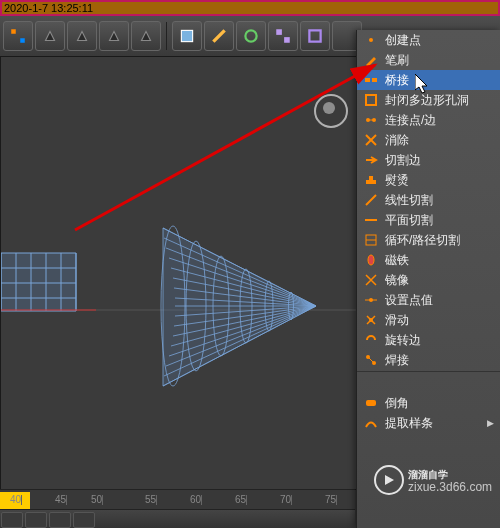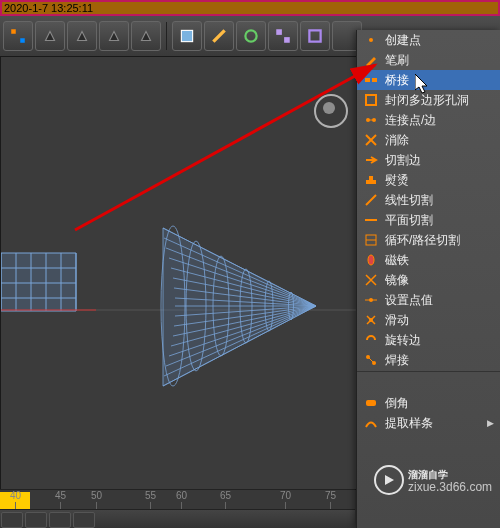--- a/index.html
+++ b/index.html
@@ -3,21 +3,21 @@
 <meta charset="utf-8">
 <style>
 html,body{margin:0;padding:0;width:500px;height:528px;background:#333;font-family:"Microsoft YaHei",Arial,sans-serif;font-size:12px;color:#ccc;overflow:hidden}
 .timestamp{position:absolute;top:0;left:0;right:0;height:16px;background:#a16207;border:2px solid #be185d;box-sizing:border-box;color:#000;font-size:11px;padding:0 2px;line-height:12px;z-index:100}
 .toolbar{position:absolute;top:16px;left:0;right:0;height:40px;background:linear-gradient(#4e4e4e,#3a3a3a);border-bottom:1px solid #222;display:flex;align-items:center;padding-left:2px}
 .toolbar .tb-btn{width:28px;height:28px;margin:1px;border:1px solid #666;border-radius:3px;background:linear-gradient(#555,#3a3a3a);display:flex;align-items:center;justify-content:center}
 .toolbar .divider{width:1px;height:28px;background:#222;margin:0 4px}
 .tb-btn svg{width:18px;height:18px}
 .viewport{position:absolute;top:56px;left:0;width:355px;bottom:38px;background:#3b3b3b;border:1px solid #1a1a1a}
 .timeline{position:absolute;left:0;width:355px;bottom:18px;height:20px;background:#383838;border-top:1px solid #222;display:flex;align-items:flex-end;font-size:10px;color:#888}
-.timeline .tick{position:absolute;top:0;height:100%;display:flex;flex-direction:column;align-items:center;justify-content:flex-end}
+.timeline .tick{position:absolute;top:0;height:100%;display:flex;flex-direction:row;align-items:center;justify-content:flex-end}
 .timeline .tick .mark{width:1px;height:10px;background:#666}
 .timeline .tick .lbl{margin-bottom:1px}
 .timeline .accent{position:absolute;left:0;bottom:0;width:30px;height:18px;background:#ffcc00}
 .bottom-bar{position:absolute;left:0;bottom:0;width:355px;height:18px;background:linear-gradient(#444,#333);border-top:1px solid #222}
 .bottom-bar .bb{display:inline-block;width:20px;height:14px;margin:2px 1px;border:1px solid #555;border-radius:2px;background:#3a3a3a}
 .menu{position:absolute;top:30px;right:0;width:143px;bottom:0;background:linear-gradient(#555555,#484848);border-left:1px solid #222;box-shadow:-2px 0 6px rgba(0,0,0,.4)}
 .menu .mi{height:20px;display:flex;align-items:center;padding:0 6px;cursor:default;position:relative}
 .menu .mi.selected{background:#3a6fb5}
 .menu .mi .ic{width:16px;height:16px;margin-right:6px;display:flex;align-items:center;justify-content:center;flex-shrink:0}
 .menu .mi .ic svg{width:16px;height:16px}
@@ -165,25 +165,25 @@
       <span class="mark"></span>
     </div>
     <div class="tick" style="left: 91px;">
       <span class="lbl">50</span>
       <span class="mark"></span>
     </div>
     <div class="tick" style="left: 145px; justify-content: flex-end;">
       <span class="lbl">55</span>
       <span class="mark"></span>
     </div>
-    <div class="tick" style="left: 176px;">
+    <div class="tick" style="left: 190px;">
       <span class="lbl">60</span>
       <span class="mark"></span>
     </div>
-    <div class="tick" style="left: 220px;">
+    <div class="tick" style="left: 235px;">
       <span class="lbl">65</span>
       <span class="mark"></span>
     </div>
     <div class="tick" style="left: 280px;">
       <span class="lbl">70</span>
       <span class="mark"></span>
     </div>
     <div class="tick" style="left: 325px;">
       <span class="lbl">75</span>
       <span class="mark"></span>

